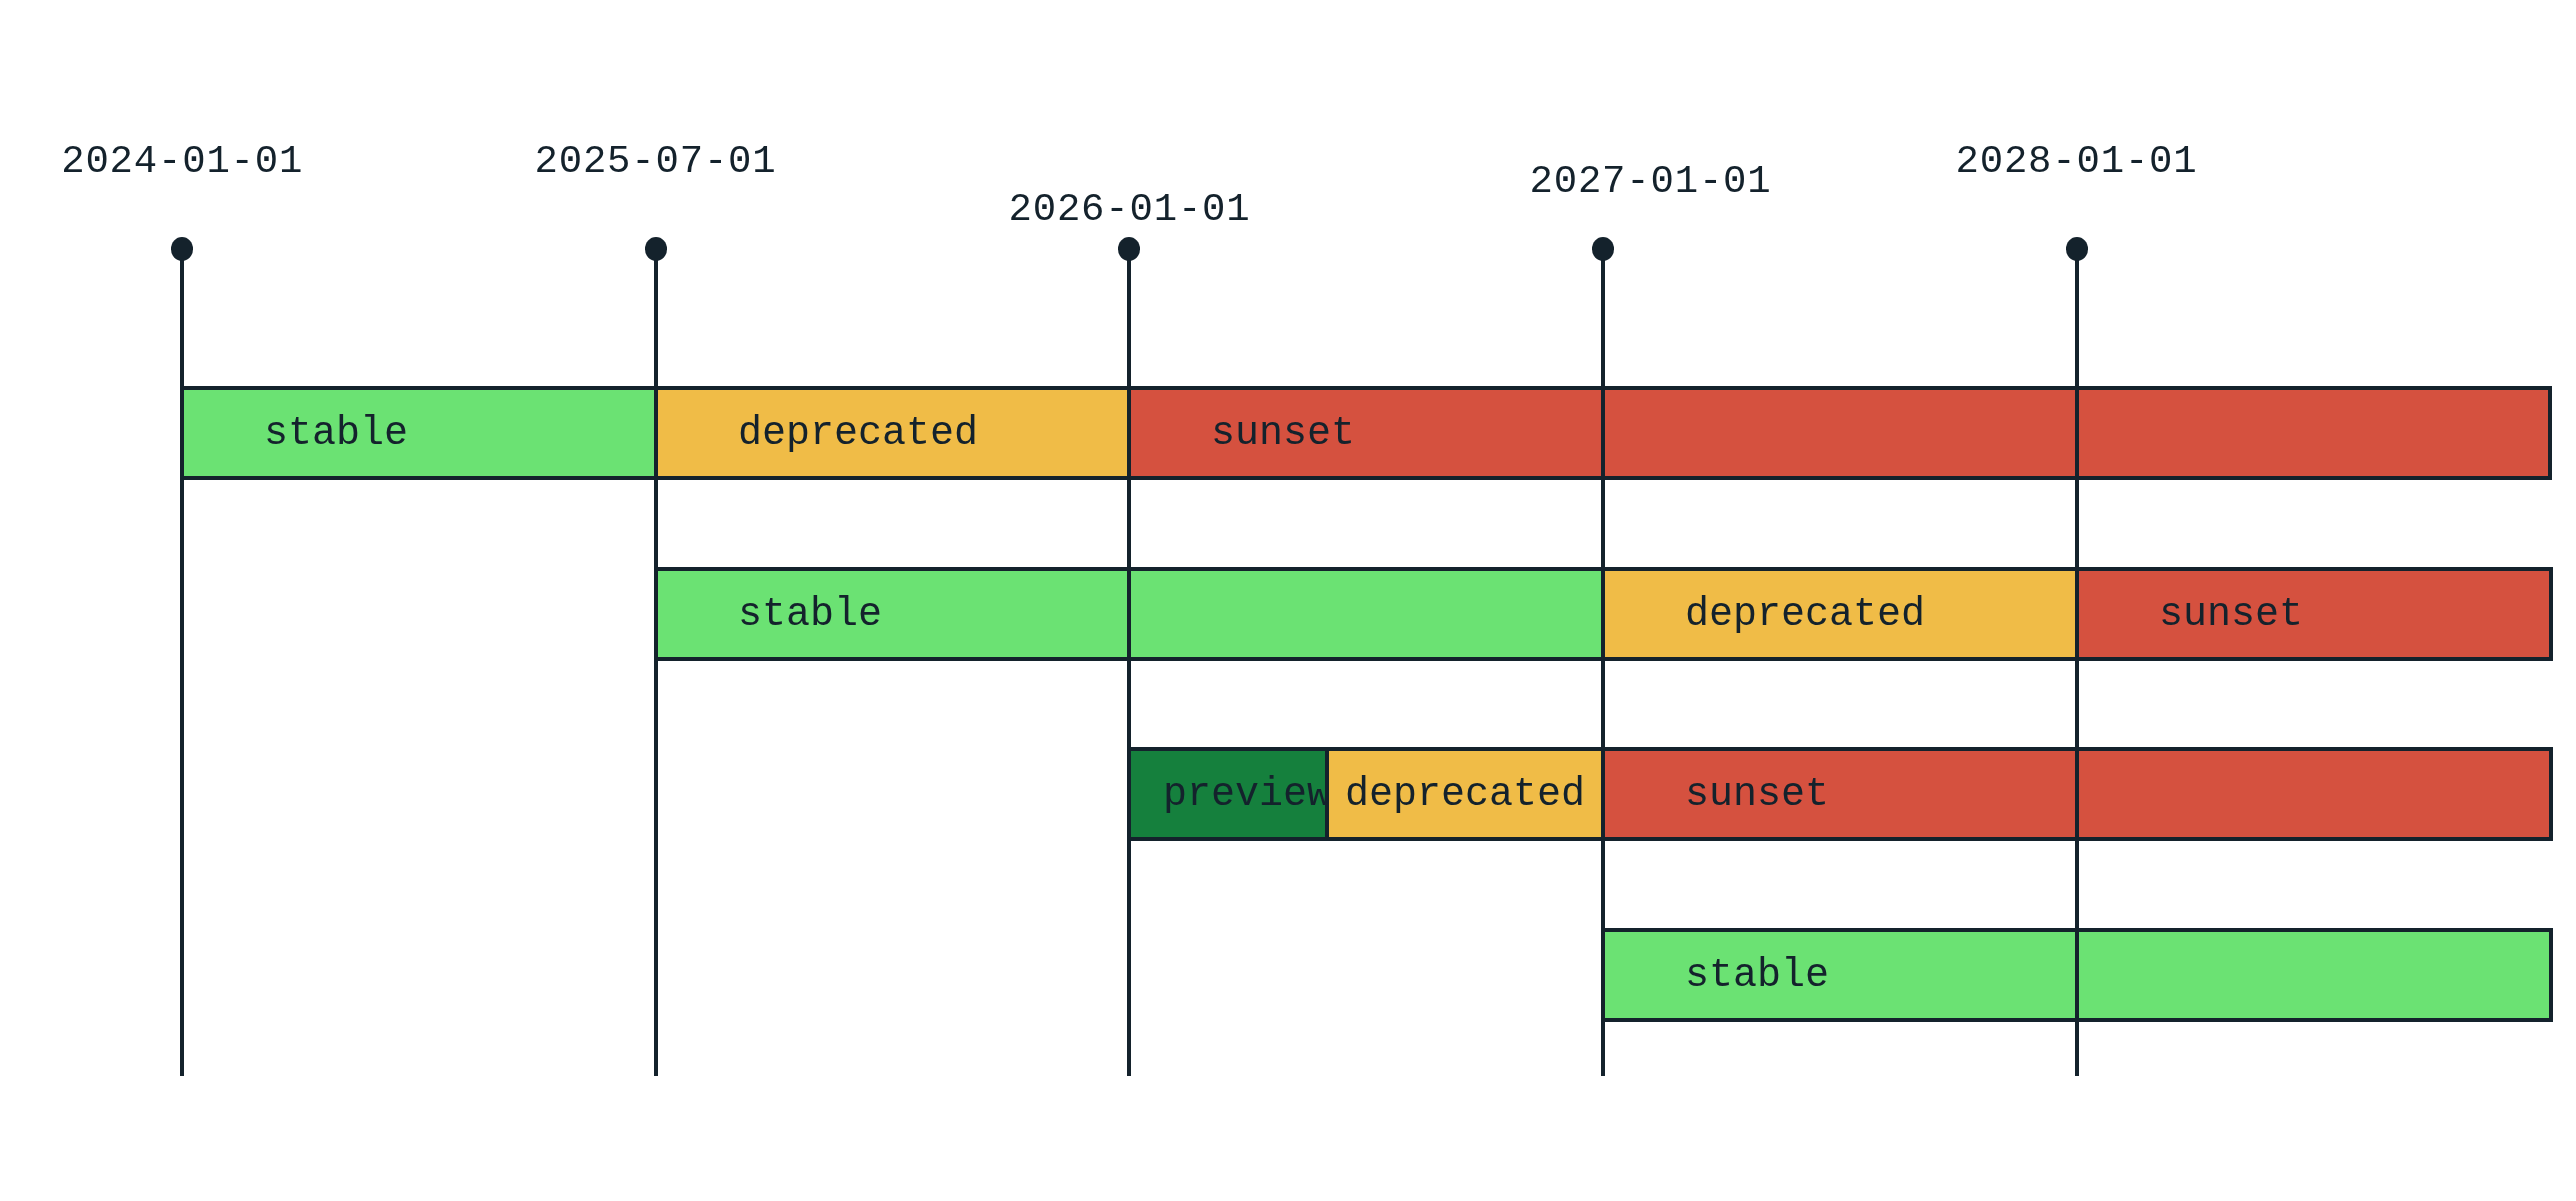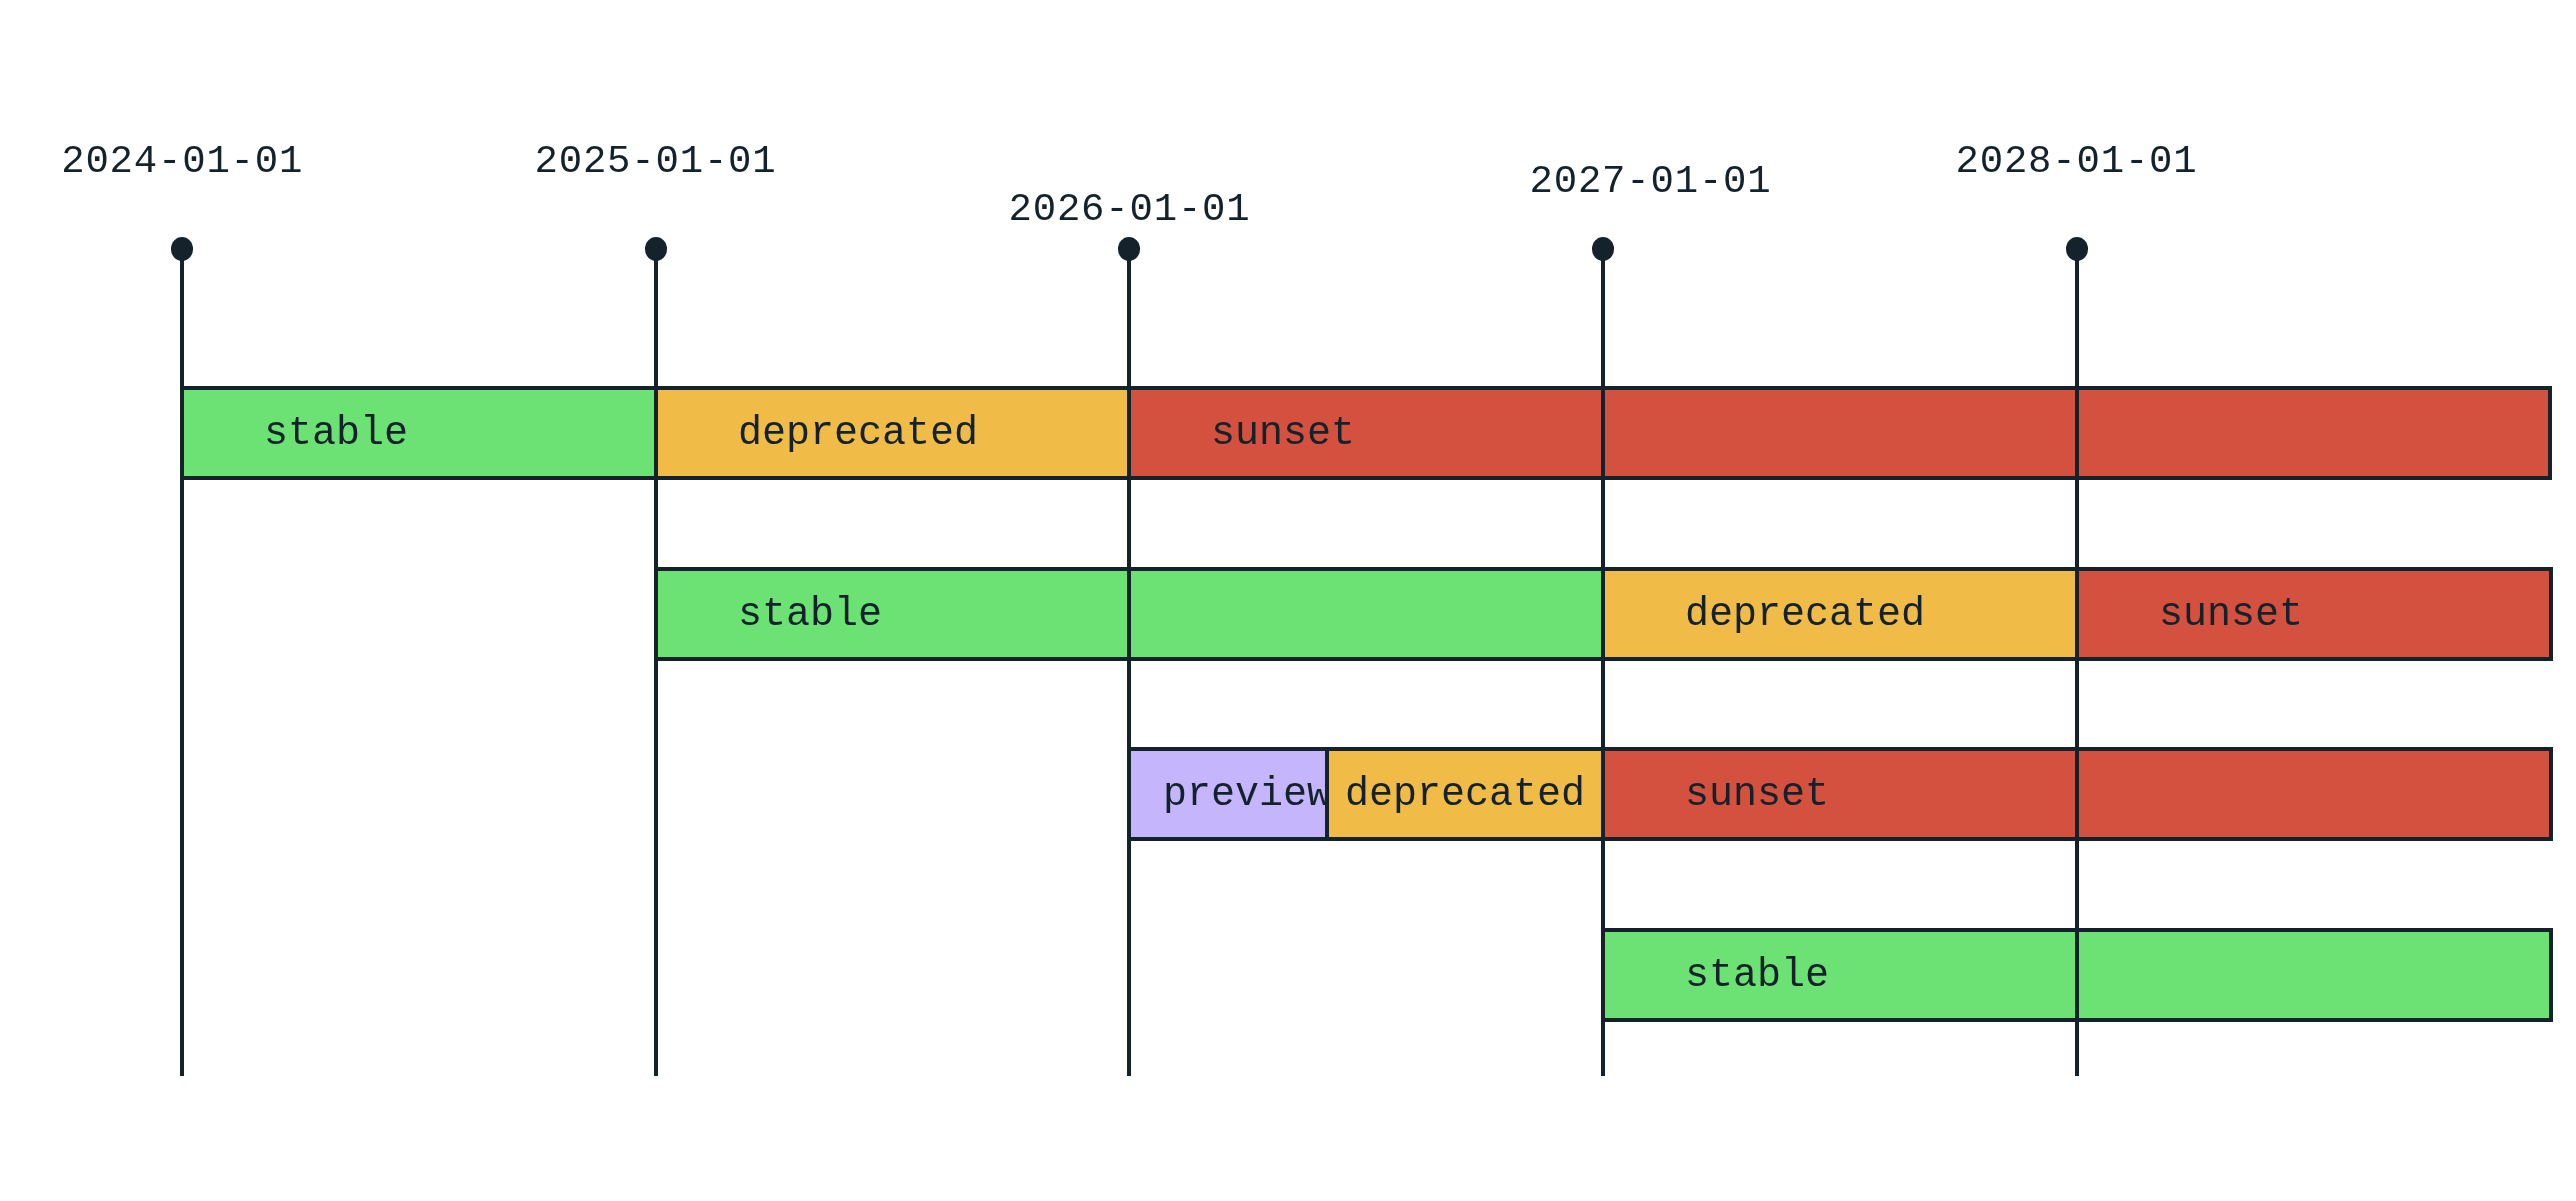--- a/index.html
+++ b/index.html
@@ -62,21 +62,21 @@
     padding-left: 0;
   }
 </style>
 </head>
 <body>
 
 <div id="canvas">
     <div class="tick-label" style="left: -8.3px; top: 142px;">2024-01-01</div>
     <div class="gridline" style="left: 180px; top: 248px; height: 828px; background: rgb(20, 34, 44);"></div>
     <div class="dot" style="left: 171px; top: 237px; background: rgb(20, 34, 44);"></div>
-    <div class="tick-label" style="left: 465px; top: 142px;">2025-01-01</div>
+    <div class="tick-label" style="left: 465px; top: 142px;">2025-07-01</div>
     <div class="gridline" style="left: 654px; top: 248px; height: 828px; background: rgb(20, 34, 44);"></div>
     <div class="dot" style="left: 645px; top: 237px; background: rgb(20, 34, 44);"></div>
     <div class="tick-label" style="left: 939px; top: 142px; margin-top: 48px;">2026-01-01</div>
     <div class="gridline" style="left: 1127px; top: 248px; height: 828px; background: rgb(20, 34, 44);"></div>
     <div class="dot" style="left: 1118px; top: 237px; background: rgb(20, 34, 44);"></div>
     <div class="tick-label" style="left: 1460px; top: 142px; margin-top: 20px;">2027-01-01</div>
     <div class="gridline" style="left: 1601px; top: 248px; height: 828px; background: rgb(20, 34, 44);"></div>
     <div class="dot" style="left: 1592px; top: 237px; background: rgb(20, 34, 44);"></div>
     <div class="tick-label" style="left: 1886px; top: 142px;">2028-01-01</div>
     <div class="gridline" style="left: 2075px; top: 248px; height: 828px; background: rgb(20, 34, 44);"></div>
@@ -92,21 +92,21 @@
     </div>
     <div class="segment" style="left: 654px; width: 952px; top: 531px; height: 94px; background: rgb(107, 226, 115); border-color: rgb(20, 34, 44);">
       <span class="seg-label" style="color: rgb(20, 34, 44);">stable</span>
     </div>
     <div class="segment" style="left: 1601px; width: 478px; top: 531px; height: 94px; background: rgb(240, 188, 71); border-color: rgb(20, 34, 44);">
       <span class="seg-label" style="color: rgb(20, 34, 44);">deprecated</span>
     </div>
     <div class="segment" style="left: 2075px; width: 478px; top: 531px; height: 94px; background: rgb(213, 81, 63); border-color: rgb(20, 34, 44);">
       <span class="seg-label" style="color: rgb(20, 34, 44);">sunset</span>
     </div>
-    <div class="segment center-label" style="left: 1127px; width: 240px; top: 711px; height: 94px; background: #c4b5fd; border-color: rgb(20, 34, 44);">
+    <div class="segment center-label" style="left: 1127px; width: 240px; top: 711px; height: 94px; background: #15803d; border-color: rgb(20, 34, 44);">
       <span class="seg-label" style="color: rgb(20, 34, 44);">preview</span>
     </div>
     <div class="segment center-label" style="left: 1325px; width: 280px; top: 711px; height: 94px; background: rgb(240, 188, 71); border-color: rgb(20, 34, 44);">
       <span class="seg-label" style="color: rgb(20, 34, 44);">deprecated</span>
     </div>
     <div class="segment" style="left: 1601px; width: 952px; top: 711px; height: 94px; background: rgb(213, 81, 63); border-color: rgb(20, 34, 44);">
       <span class="seg-label" style="color: rgb(20, 34, 44);">sunset</span>
     </div>
     <div class="segment" style="left: 1601px; width: 952px; top: 892px; height: 94px; background: rgb(107, 226, 115); border-color: rgb(20, 34, 44);">
       <span class="seg-label" style="color: rgb(20, 34, 44);">stable</span>

